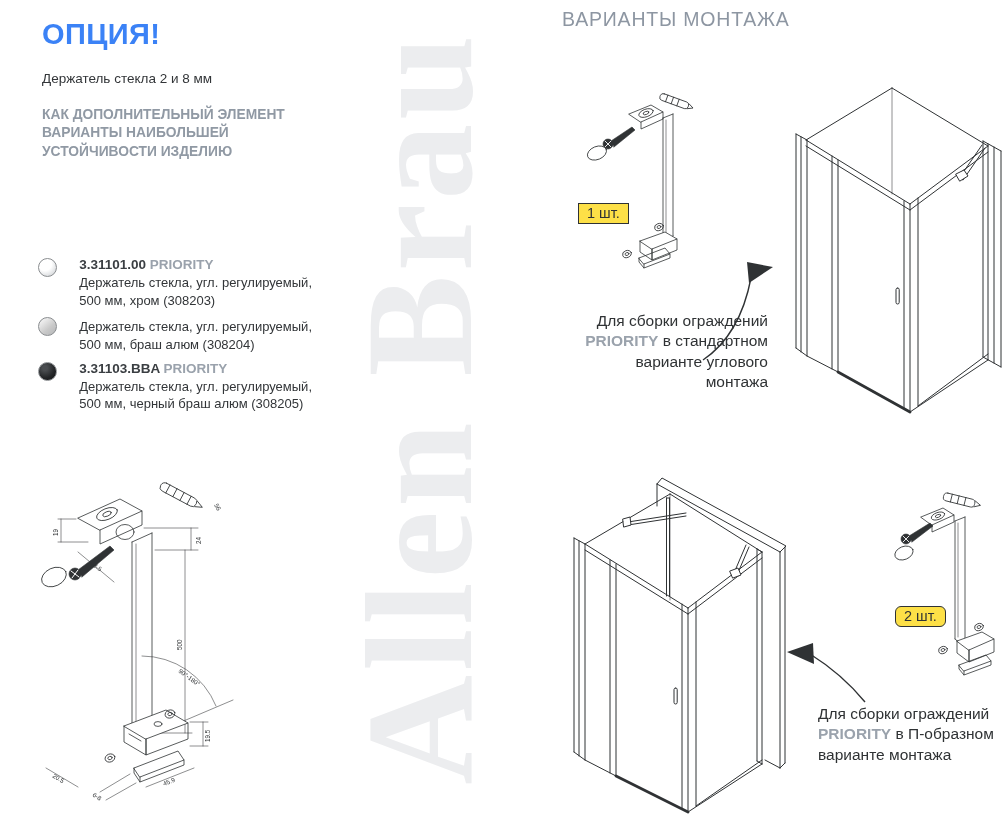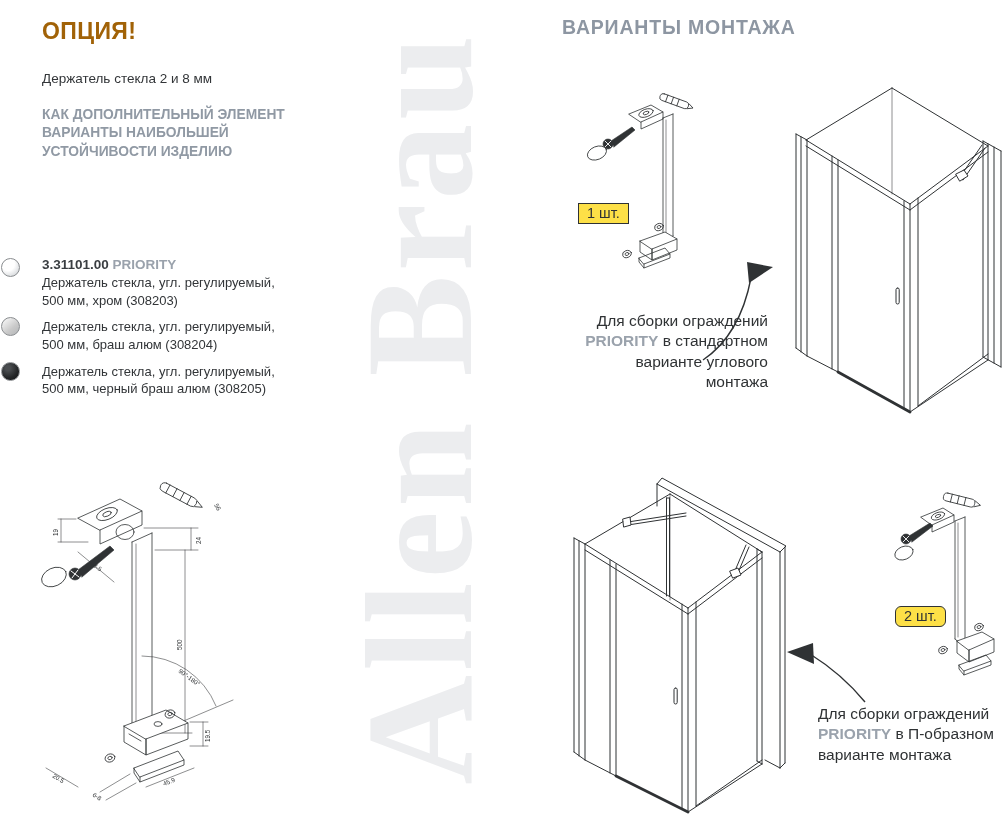--- a/index.html
+++ b/index.html
@@ -6,35 +6,35 @@
   .page{position:relative;width:1008px;height:815px;background:#fff;overflow:hidden;
         font-family:"Liberation Sans",sans-serif;color:#35383b;}
   .abs{position:absolute;}
   .pre{white-space:pre-line;}
   
   .watermark{position:absolute;left:420px;top:408px;transform:translate(-50%,-50%) rotate(-90deg);
              font-family:"Liberation Serif",serif;font-weight:700;font-size:152px;letter-spacing:4px;
              color:#ecedef;white-space:nowrap;z-index:0;user-select:none;}
   .fg{z-index:1;}
   
-  .opt-title{left:42px;top:18px;font-size:23px;font-weight:700;color:#a16207;letter-spacing:.4px;}
+  .opt-title{left:42px;top:18px;font-size:29px;font-weight:700;color:#3b82f6;letter-spacing:.4px;}
   .subtitle{left:42px;top:71px;font-size:13.5px;color:#323538;}
   .highlight{left:42px;top:106px;width:260px;font-size:13.8px;font-weight:700;color:#9099a4;line-height:1.33;}
   .note{left:42px;top:166px;width:250px;font-size:13px;color:#323538;line-height:1.35;}
-  .products{left:42px;top:257px;width:270px;display:flex;flex-direction:column;gap:7px;}
+  .products{left:42px;top:257px;width:270px;display:flex;flex-direction:column;gap:7px;align-items:flex-end;}
   .product{position:relative;}
   .p-code{font-size:13.5px;font-weight:700;color:#3a3e42;}
   .p-brand{color:#9aa2ac;}
   .p-desc{font-size:13px;color:#323538;line-height:1.36;margin-top:2px;}
   .swatch{position:absolute;left:-41px;top:1px;width:17px;height:17px;border-radius:50%;border:1px solid #8a8d90;}
   .sw-chrome{background:radial-gradient(circle at 35% 30%,#ffffff 40%,#e2e4e6 70%,#c9cccf 100%);}
   .sw-alu{background:linear-gradient(140deg,#ececec 20%,#c9c9c9 60%,#b4b6b8 100%);}
   .sw-black{background:radial-gradient(circle at 35% 30%,#4a4d50 15%,#232527 60%,#101112 100%);}
   
-  .variants-title{left:562px;top:16px;font-size:19.5px;font-weight:700;color:#8d96a2;letter-spacing:.8px;}
+  .variants-title{left:562px;top:8px;font-size:19.5px;font-weight:400;color:#8d96a2;letter-spacing:.8px;}
   .qty-box{border:1.5px solid #2f3234;font-size:14.5px;color:#2f3234;padding:1px 8px 2px;background:#fde047;}
   .qty1{left:578px;top:203px;}
   .qty2{left:895px;top:606px;border-radius:6px;}
   .caption{font-size:15.5px;line-height:1.32;color:#2f3234;}
   .caption .brand{font-weight:700;color:#9aa2ac;}
   .cap1{left:558px;top:311px;width:210px;text-align:right;}
   .cap2{left:818px;top:704px;width:200px;text-align:left;}
   
   svg.draw{position:absolute;overflow:visible;}
   .ln{fill:none;stroke:#2f3234;stroke-width:1;stroke-linecap:round;stroke-linejoin:round;}
@@ -64,20 +64,21 @@
       <div class="p-desc pre">Держатель стекла, угл. регулируемый,
 500 мм, хром (308203)</div>
     </div>
     <div class="product">
       <span class="swatch sw-alu"></span>
       <div class="p-desc pre">Держатель стекла, угл. регулируемый,
 500 мм, браш алюм (308204)</div>
     </div>
     <div class="product">
       <span class="swatch sw-black"></span>
+      <div class="p-code"><span>3.31103.BBA</span> <span class="p-brand">PRIORITY</span></div>
       <div class="p-desc pre">Держатель стекла, угл. регулируемый,
 500 мм, черный браш алюм (308205)</div>
     </div>
   </div>
 
   <svg class="draw fg" style="left:30px;top:478px;width:230px;height:335px" viewBox="0 0 230 335">
     <g class="ln2">
 
       <polygon class="wh" points="48,40 90,21 112,33 70,52"></polygon>
       <ellipse cx="77" cy="36" rx="11" ry="5.5" transform="rotate(-22 77 36)"></ellipse>

